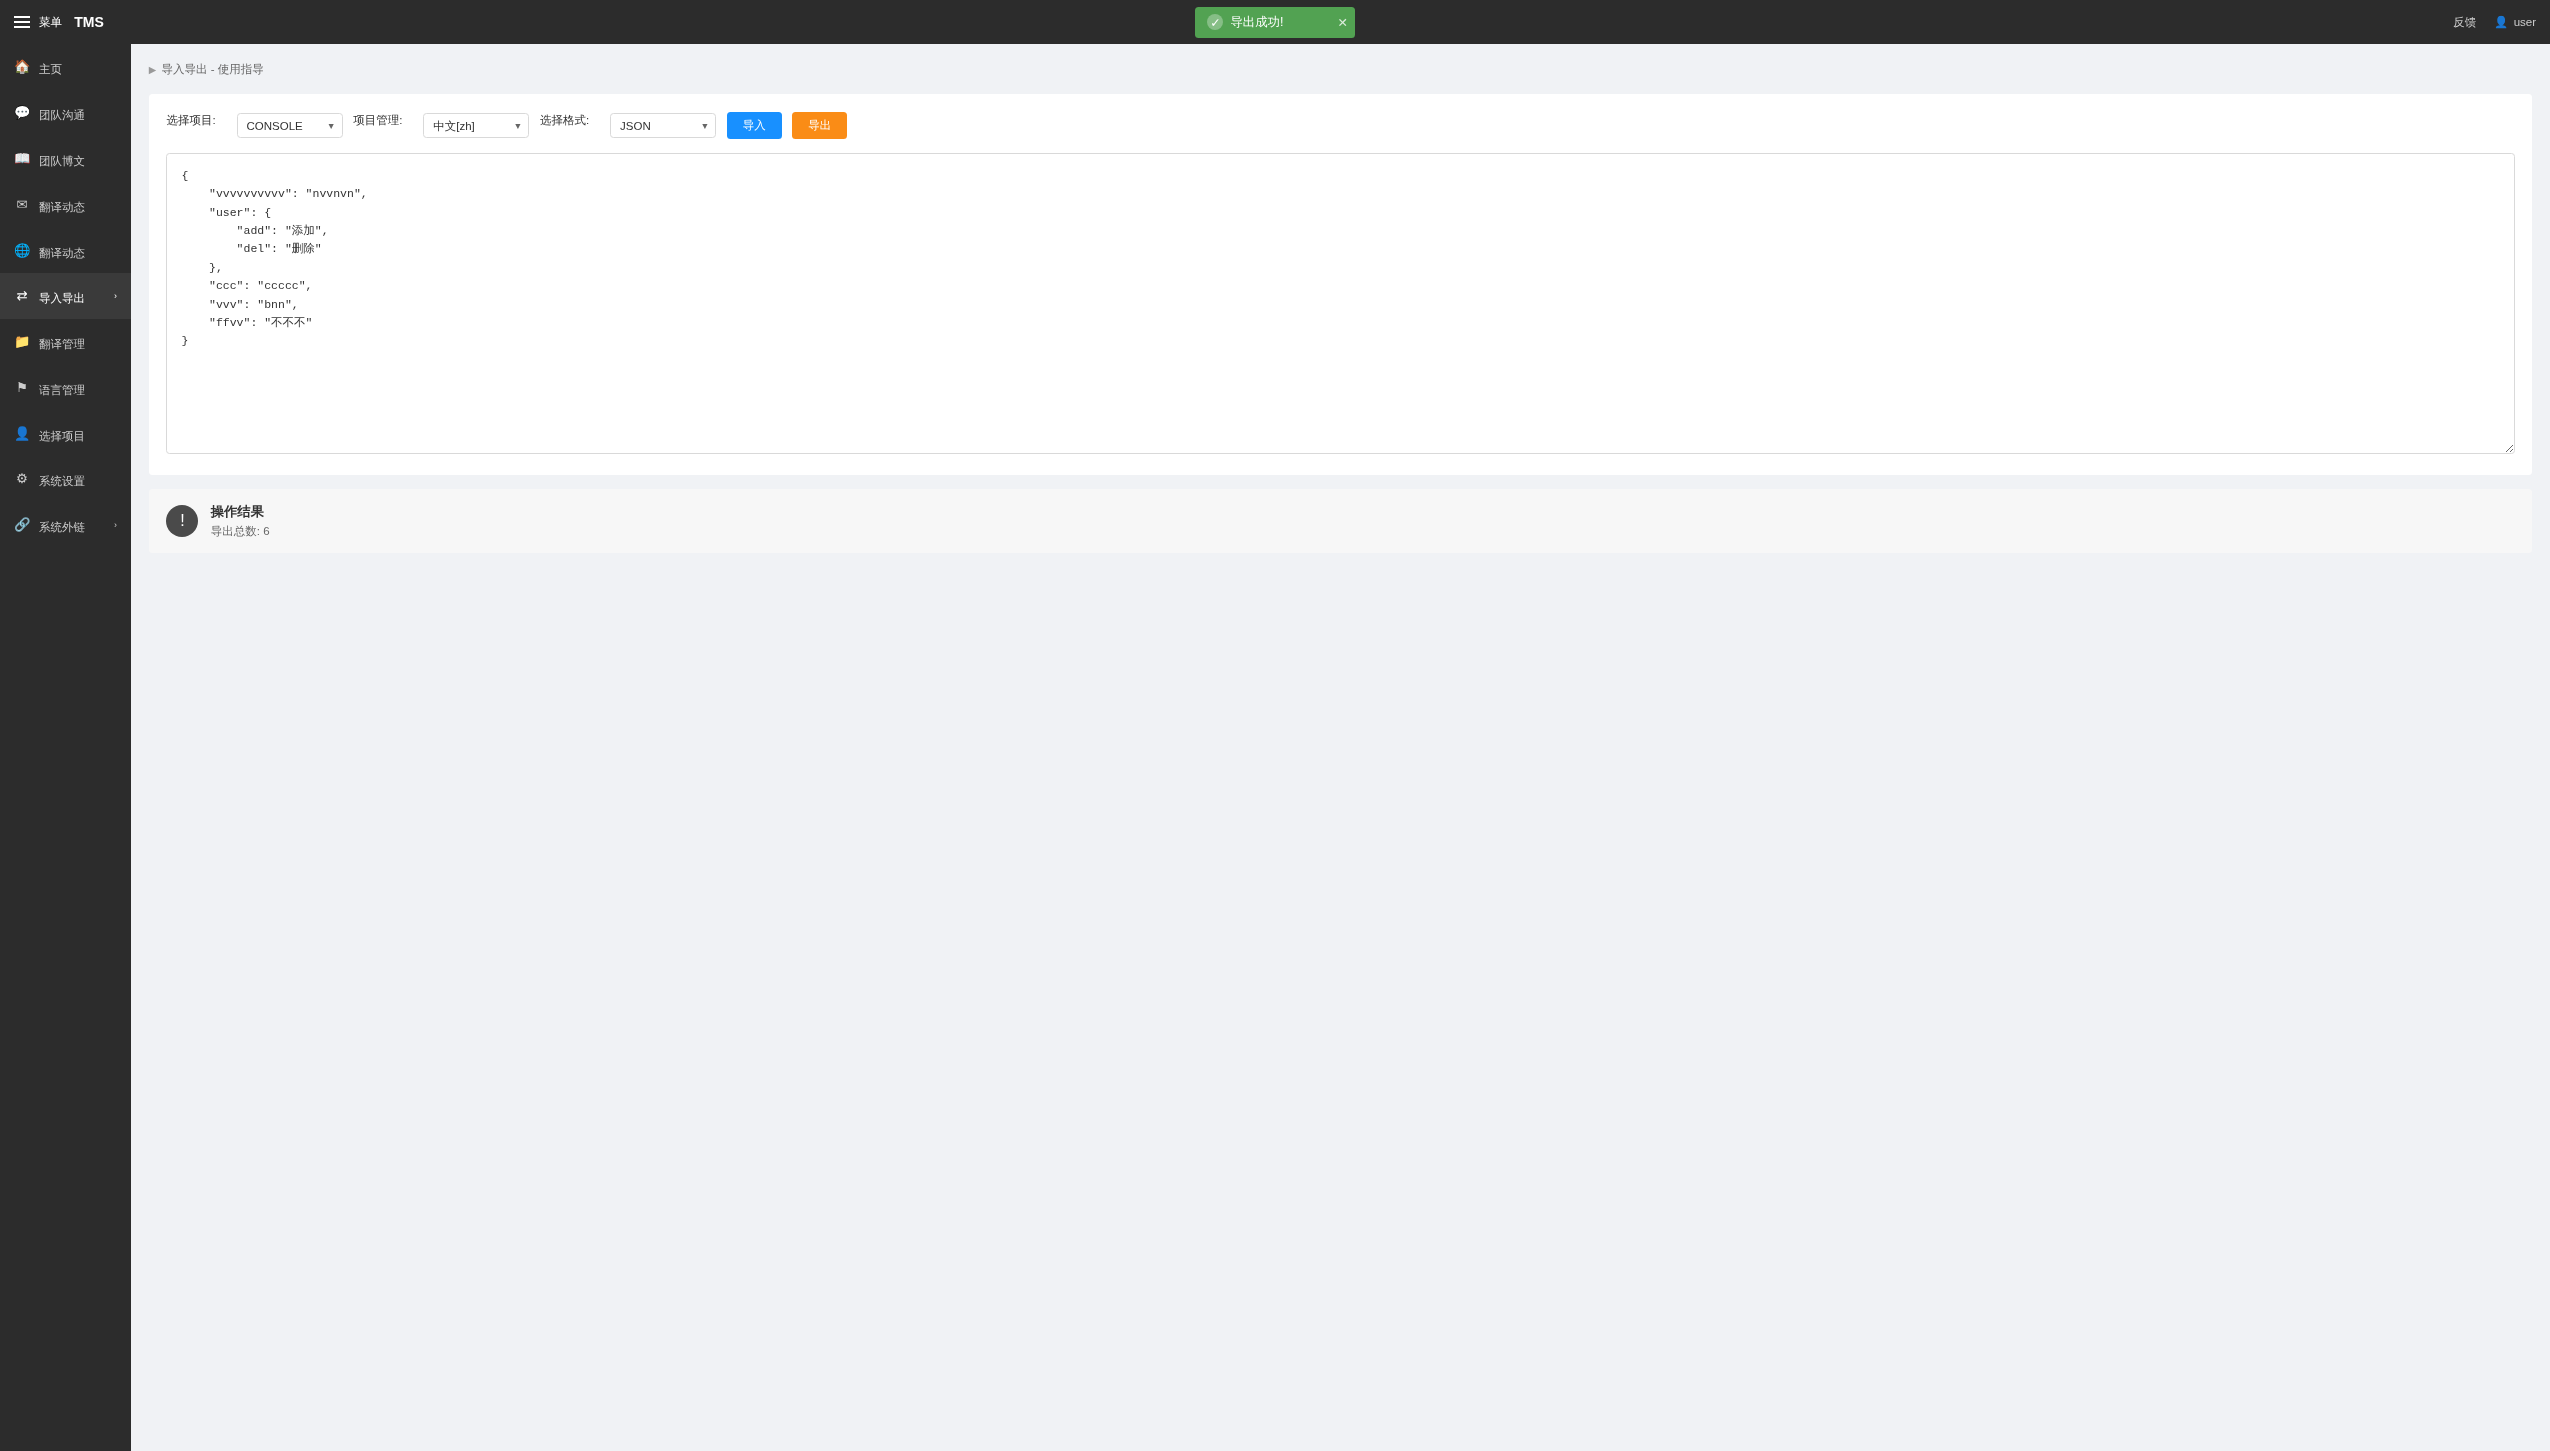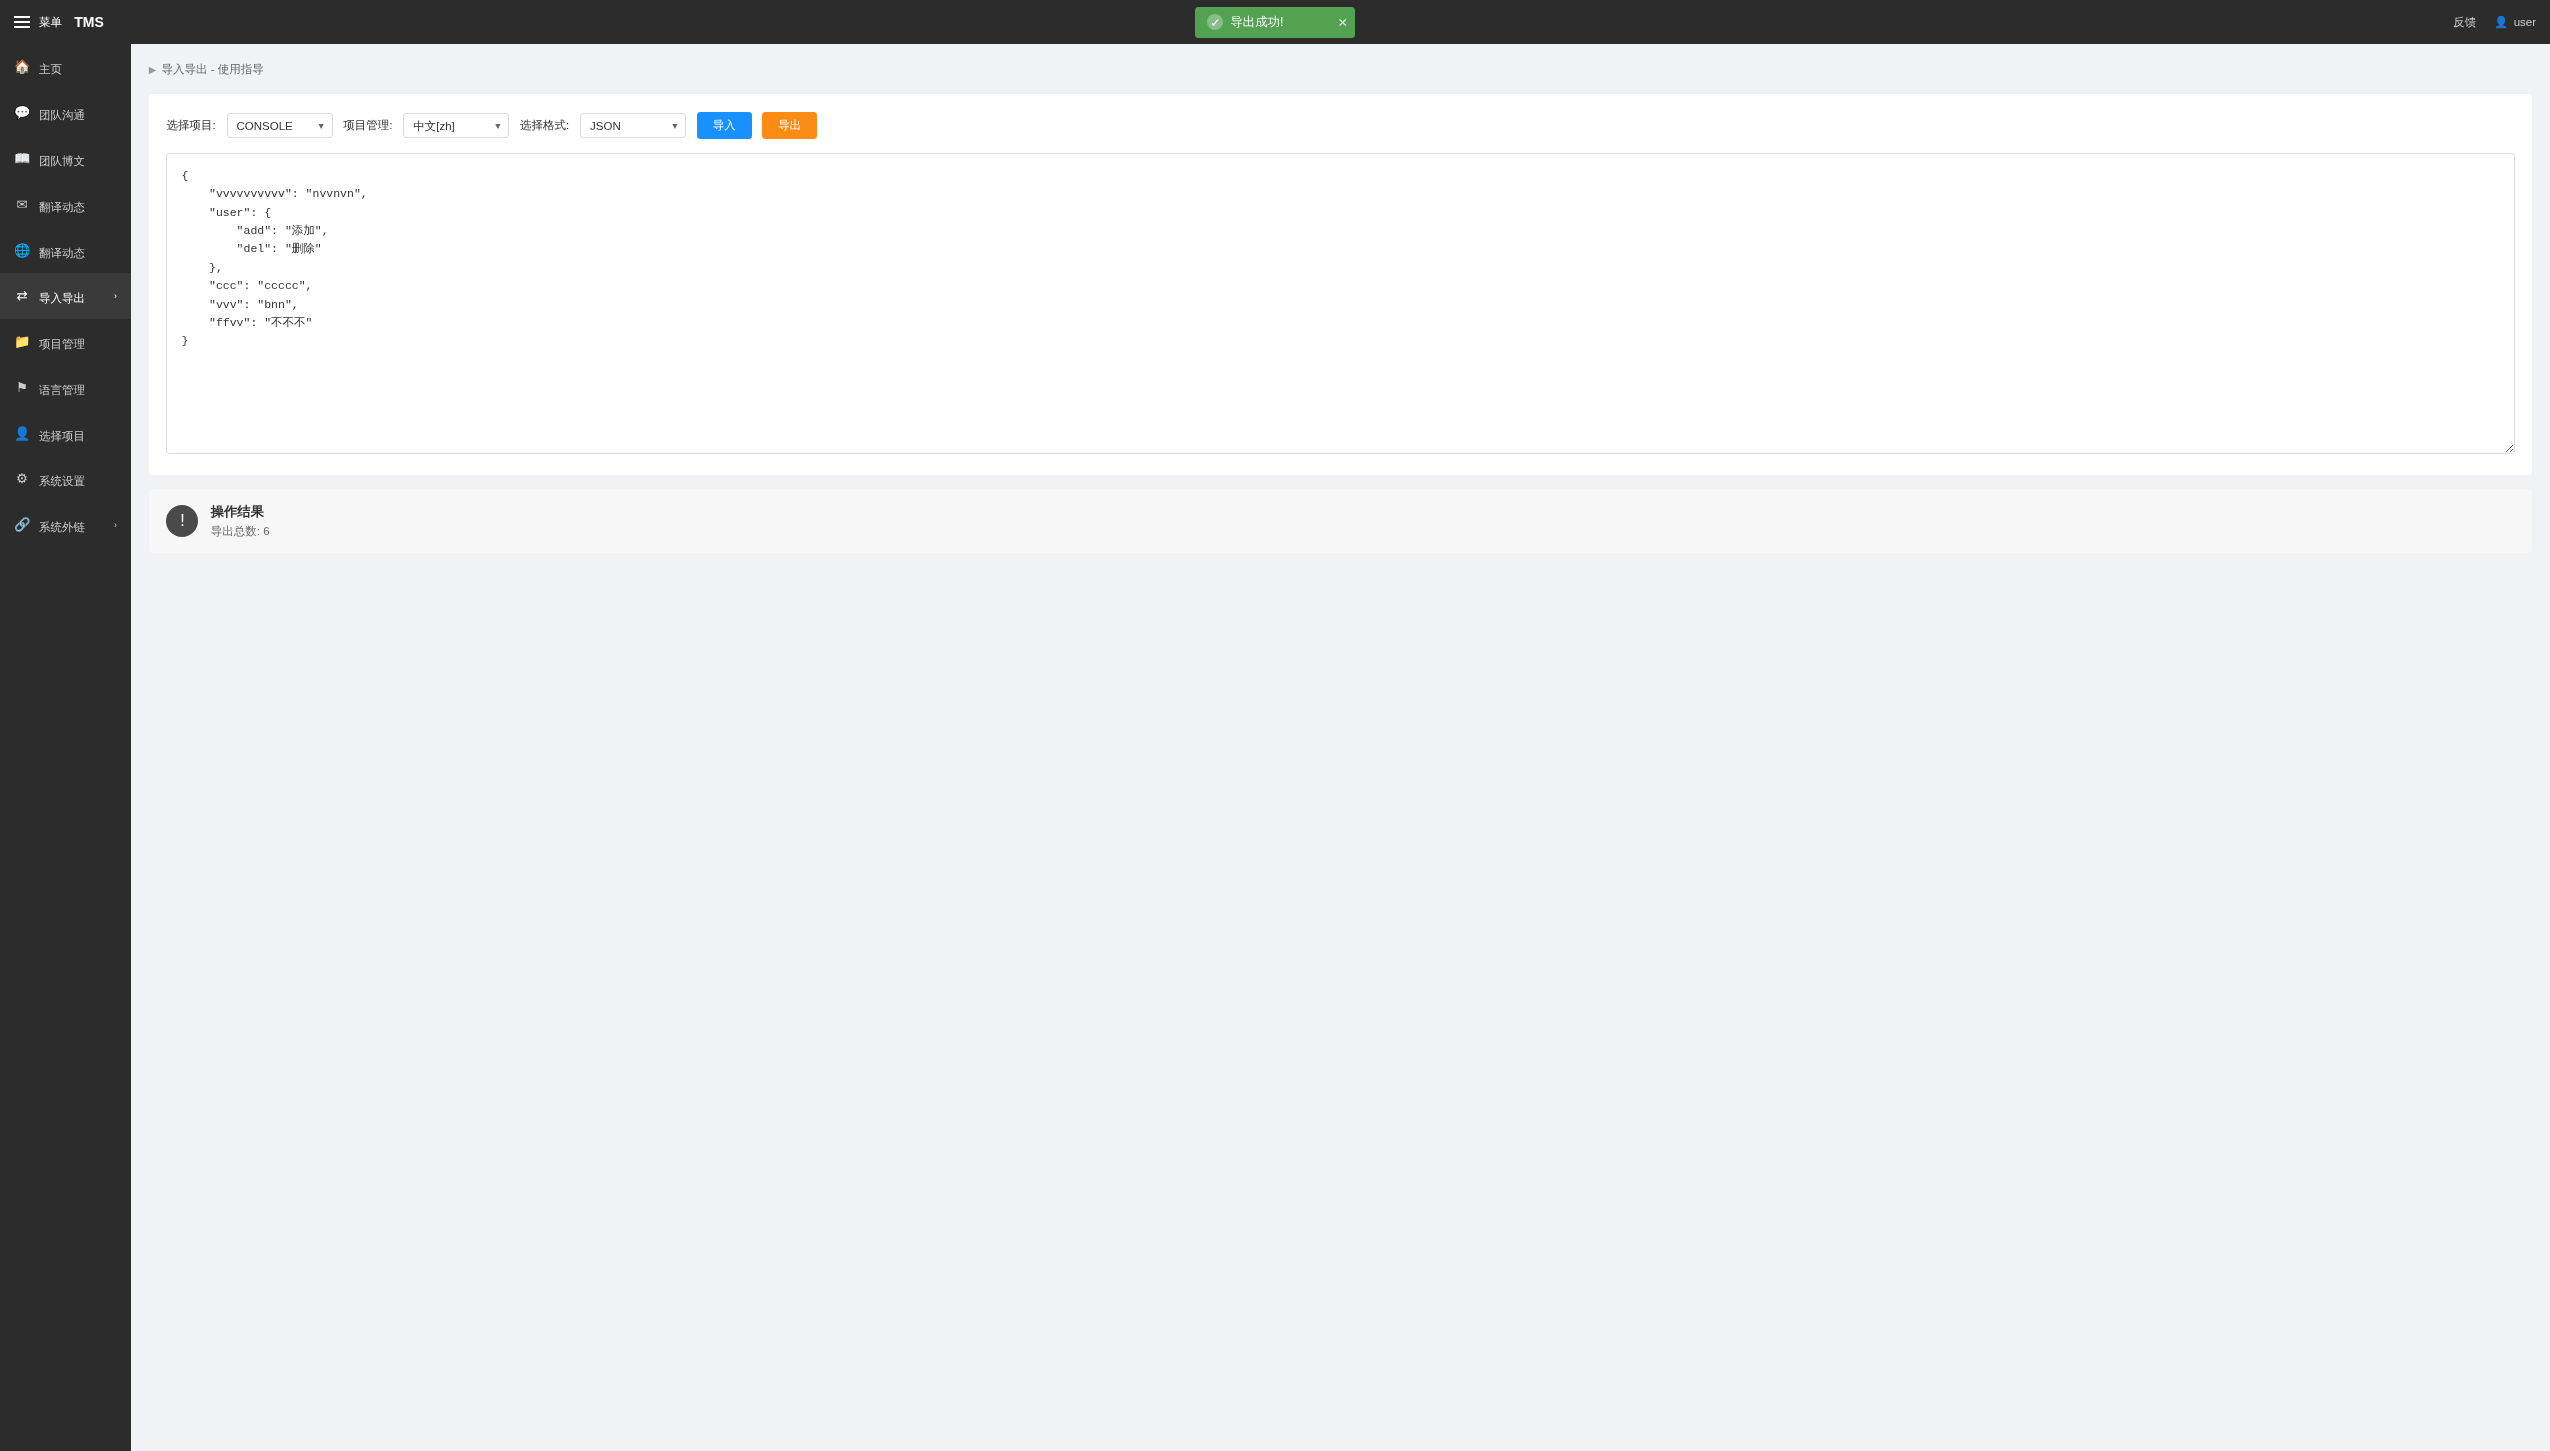--- a/index.html
+++ b/index.html
@@ -181,22 +181,22 @@
     
     .toolbar {
       display: flex;
       align-items: center;
       gap: 10.6px;
       margin-bottom: 14px;
       flex-wrap: wrap;
     }
     .toolbar-item {
       display: flex;
-      align-items: center;
-      gap: 11px;
+      align-items: flex-start;
+      gap: 21px;
       font-size: 11.5px;
       color: #333;
     }
     .toolbar-label {
       font-size: 11.5px;
       color: #333;
     }
     .select-wrapper {
       position: relative;
       display: inline-flex;
@@ -336,21 +336,21 @@
       <span class="sidebar-icon">🌐</span>
       <span class="sidebar-label">翻译动态</span>
     </div>
     <div class="sidebar-item active">
       <span class="sidebar-icon">⇄</span>
       <span class="sidebar-label">导入导出</span>
       <span class="sidebar-arrow">›</span>
     </div>
     <div class="sidebar-item">
       <span class="sidebar-icon">📁</span>
-      <span class="sidebar-label">项目管理</span>
+      <span class="sidebar-label">翻译管理</span>
     </div>
     <div class="sidebar-item">
       <span class="sidebar-icon">⚑</span>
       <span class="sidebar-label">语言管理</span>
     </div>
     <div class="sidebar-item">
       <span class="sidebar-icon">👤</span>
       <span class="sidebar-label">选择项目</span>
     </div>
     <div class="sidebar-item">

